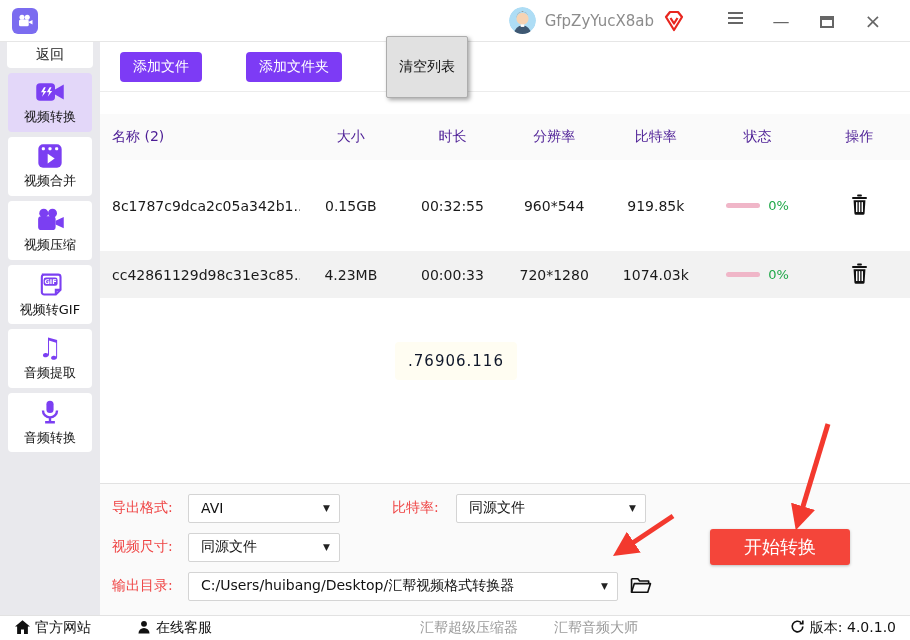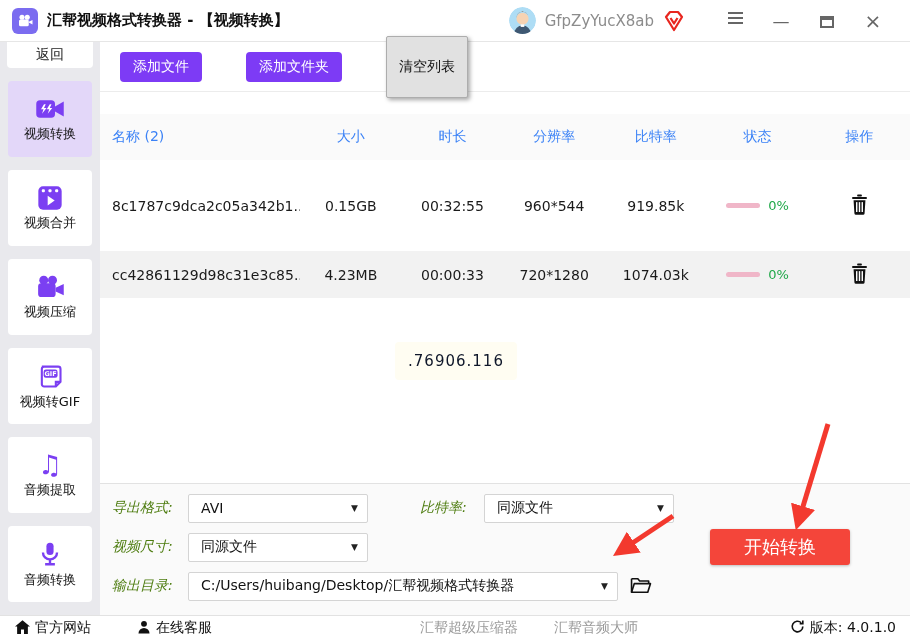--- a/index.html
+++ b/index.html
@@ -20,57 +20,57 @@
   .burger { display:inline-block; width:15px; }
   .burger i { display:block; height:2.4px; background:#666; margin:2.6px 0; }
   .maxbox { display:inline-block; width:14px; height:12px; border:2px solid #666; border-top-width:4px; vertical-align:middle; }
 
   
   .mainrow { flex:1; display:flex; min-height:0; }
 
   
   .sidebar { width:100px; flex:0 0 100px; background:#e9e9ed; padding:0 0 0 0; display:flex; flex-direction:column; align-items:center; }
   .back-btn { width:86px; height:26px; margin-top:0; background:#fff; border:none; border-radius:0 0 4px 4px; font-size:14px; color:#222; font-family:inherit; }
-  .side-item { width:84px; height:76px; margin-top:13px; background:#fff; border-radius:4px; display:flex; flex-direction:column; align-items:center; justify-content:center; gap:3px; cursor:pointer; }
+  .side-item { width:84px; height:59px; margin-top:5px; background:#fff; border-radius:4px; display:flex; flex-direction:column; align-items:center; justify-content:center; gap:3px; cursor:pointer; }
   .side-item.active { background:#e3d7f9; }
   .side-item .lbl { font-size:13px; color:#111; white-space:nowrap; }
   .side-item svg { display:block; }
   .note-glyph { font-size:27px; line-height:26px; color:#7b3ff2; }
 
   
   .content { flex:1; display:flex; flex-direction:column; background:#fff; position:relative;gap:22px; }
   .toolbar { height:50px; flex:0 0 50px; display:flex; align-items:center; gap:44px; padding-left:20px; border-bottom:1px solid #ececec; }
   .btn-purple { background:#7d3bf5; color:#fff; border:none; border-radius:4px; font-size:14px; padding:6px 13px; font-family:inherit; cursor:pointer; }
   .btn-gray { background:#e1e1e1; color:#111; border:1px solid #adadad; border-radius:2px; font-size:14px; padding:21px 12px; font-family:inherit; box-shadow:2px 2px 4px rgba(0,0,0,.35); cursor:pointer; }
 
   .grid { display:grid; grid-template-columns:200px repeat(6,1fr); align-items:center; }
-  .thead { height:46px; background:#fafafa; color:#3b82f6; font-size:14px; }
+  .thead { height:46px; background:#fafafa; color:#4c1d95; font-size:14px; }
   .thead > div { text-align:center; }
   .thead .c-name { text-align:center; }
   .trow { height:47px; font-size:14px; color:#1a1a1a; }
   .trow.alt { background:#f2f2f2; }
   .trow > div { text-align:center; }
   .c-name { text-align:left !important; padding-left:12px; white-space:nowrap; overflow:hidden; }
   .statuscell { display:flex; align-items:center; justify-content:center; gap:8px; }
   .pbar { width:34px; height:5px; border-radius:3px; background:#f0b6c8; }
   .pct { color:#21a84a; font-size:13px; }
   .trash { background:none; border:none; cursor:pointer; padding:2px; }
 
   .spacer { flex:1; }
 
   
   .faint-toast { position:absolute; left:295px; top:300px; width:122px; height:38px; background:#fffdf2; border-radius:4px; display:flex; align-items:center; justify-content:center; font-size:15px; color:#0f172a; letter-spacing:1px; }
 
   
   .settings { position:relative; height:132px; flex:0 0 132px; background:#fafafa; border-top:1px solid #e2e2e2; padding:9px 0 0 12px; }
   .set-row { display:flex; align-items:center; height:30px; margin-bottom:9px; }
-  .set-label { font-size:14px; color:#4d7c0f; width:76px;font-style:italic; }
+  .set-label { font-size:14px; color:#ef4444; width:76px; }
   .selbox { height:29px; background:#fff; border:1px solid #d4d4d4; border-radius:2px; display:flex; align-items:center; justify-content:space-between; padding:0 9px 0 12px; font-size:14px; color:#111; cursor:pointer; }
   .selbox .caret { font-size:9px; color:#222; }
-  .w180 { width:180px; } .w190 { width:190px; } .w430 { width:430px; }
+  .w180 { width:152px; } .w190 { width:190px; } .w430 { width:430px; }
   .lbl2 { margin-left:52px; width:64px; }
   .folder-btn { background:none; border:none; margin-left:12px; cursor:pointer; padding:0; }
   .start-btn { position:absolute; left:610px; top:45px; width:140px; height:36px; background:#f4453a; color:#fff; border:none; border-radius:3px; font-size:18px; font-family:inherit; box-shadow:0 1px 3px rgba(0,0,0,.25); cursor:pointer; }
 
   
   .statusbar { height:25px; flex:0 0 25px; background:#fff; border-top:1px solid #e2e2e2; display:flex; align-items:center; font-size:14px; color:#111; position:relative; padding:0 14px 0 15px; }
   .sb-item { display:flex; align-items:center; gap:5px; cursor:pointer; }
   .sb-item + .sb-item { margin-left:46px; }
   .sb-center { position:absolute; left:420px; display:flex; gap:36px; color:#9a9a9a; }
   .sb-center span { cursor:pointer;text-align:right; }
@@ -87,21 +87,20 @@
   <header class="titlebar">
     <div class="tb-left">
       <span class="appicon">
         <svg width="18" height="18" viewBox="0 0 24 24" fill="#fff">
             <circle cx="8" cy="7" r="3.4"></circle>
             <circle cx="15" cy="7" r="3.4"></circle>
             <rect x="4" y="10" width="13" height="9" rx="2"></rect>
             <path d="M17 13l5-2.5v6L17 14z"></path>
           </svg>
       </span>
-      <span class="app-title">汇帮视频格式转换器 - 【视频转换】</span>
     </div>
     <div class="tb-right">
       <span class="avatar">
         <svg width="27" height="27" viewBox="0 0 24 24">
             <circle cx="12" cy="12" r="12" fill="#aeddf5"></circle>
             <circle cx="12" cy="10.5" r="5.4" fill="#f6d3b3"></circle>
             <path d="M6.6 9.6a5.4 5.4 0 0 1 10.8 0c0-1.2-.8-5.4-5.4-5.4S6.6 8.4 6.6 9.6z" fill="#7a4a2b"></path>
             <path d="M4.5 24a7.5 7.5 0 0 1 15 0z" fill="#3f5872"></path>
             <rect x="10.4" y="15.5" width="3.2" height="2.2" fill="#fff"></rect>
           </svg>

